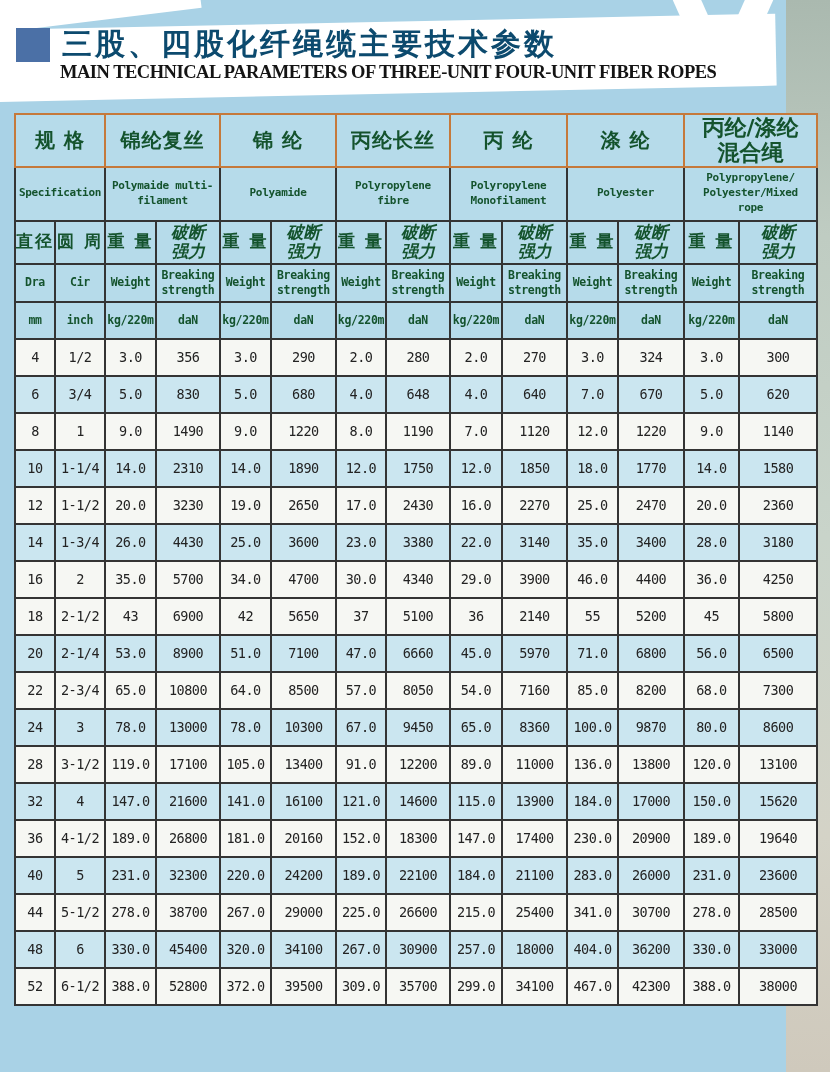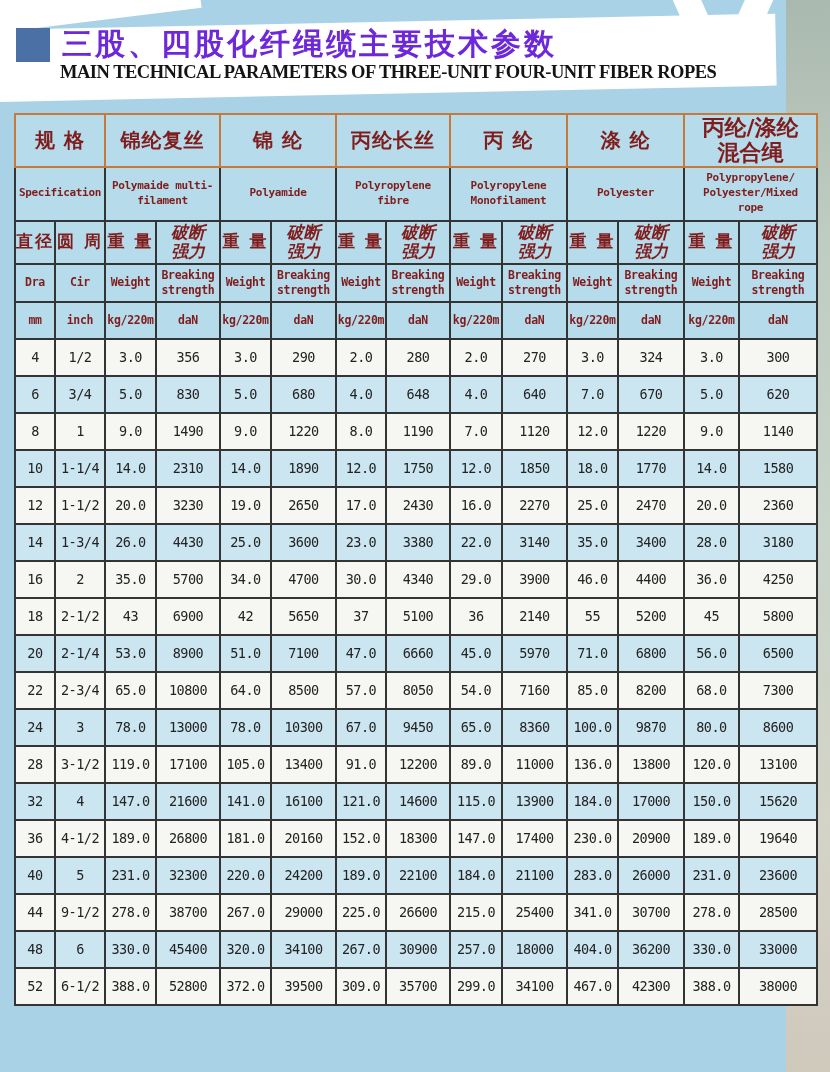--- a/index.html
+++ b/index.html
@@ -28,38 +28,38 @@
   .right-strip{
     right:0;top:0;width:44px;height:1072px;
     background:linear-gradient(180deg,#aab9af 0%,#bfccc2 22%,#c9d4ca 50%,#d4d3c7 78%,#cfc9bc 100%);
   }
   .title-square{
     position:absolute;left:16px;top:28px;width:34px;height:34px;
     background:var(--square-blue);
   }
   .title-cn{
     position:absolute;left:62px;top:24px;
-    font-size:30px;font-weight:bold;color:#6d28d9;letter-spacing:3px;
+    font-size:30px;font-weight:bold;color:#0c4a6e;letter-spacing:3px;
     font-family:"DejaVu Sans", sans-serif;white-space:nowrap;
   }
   .title-en{
     position:absolute;left:60px;top:62px;
     font-size:18.5px;font-weight:bold;color:#141414;
     font-family:Liberation Serif, serif;white-space:nowrap;letter-spacing:-0.5px;
   }
   table.params{
     position:absolute;left:14px;top:113px;width:802px;
     border-collapse:collapse;table-layout:fixed;
     background:var(--header-cell-bg);
   }
   .params th,.params td{
     border:2px solid var(--grid);
     text-align:center;vertical-align:middle;padding:0;overflow:hidden;
   }
-  .params thead th{background:var(--header-cell-bg);font-weight:bold;color:#7f1d1d;}
+  .params thead th{background:var(--header-cell-bg);font-weight:bold;color:#14532d;}
   .r1 th{
     border:2px solid var(--r1-border);
     color:var(--accent);font-size:20px;height:42px;letter-spacing:1px;
   }
   .r1 th.two-line{font-size:22px;line-height:1.15;letter-spacing:0;white-space:pre-line;}
   .r2 th{
     font-family:"DejaVu Sans Mono", monospace;font-weight:normal;
     font-size:11px;height:54px;white-space:pre-line;line-height:1.35;letter-spacing:-0.3px;
   }
   .r3 th{font-size:17px;height:43px;white-space:pre-line;line-height:1.15;letter-spacing:2px;}
@@ -430,21 +430,21 @@
         <td>22100</td>
         <td>184.0</td>
         <td>21100</td>
         <td>283.0</td>
         <td>26000</td>
         <td>231.0</td>
         <td>23600</td>
       </tr>
       <tr>
         <td>44</td>
-        <td>9-1/2</td>
+        <td>5-1/2</td>
         <td>278.0</td>
         <td>38700</td>
         <td>267.0</td>
         <td>29000</td>
         <td>225.0</td>
         <td>26600</td>
         <td>215.0</td>
         <td>25400</td>
         <td>341.0</td>
         <td>30700</td>

